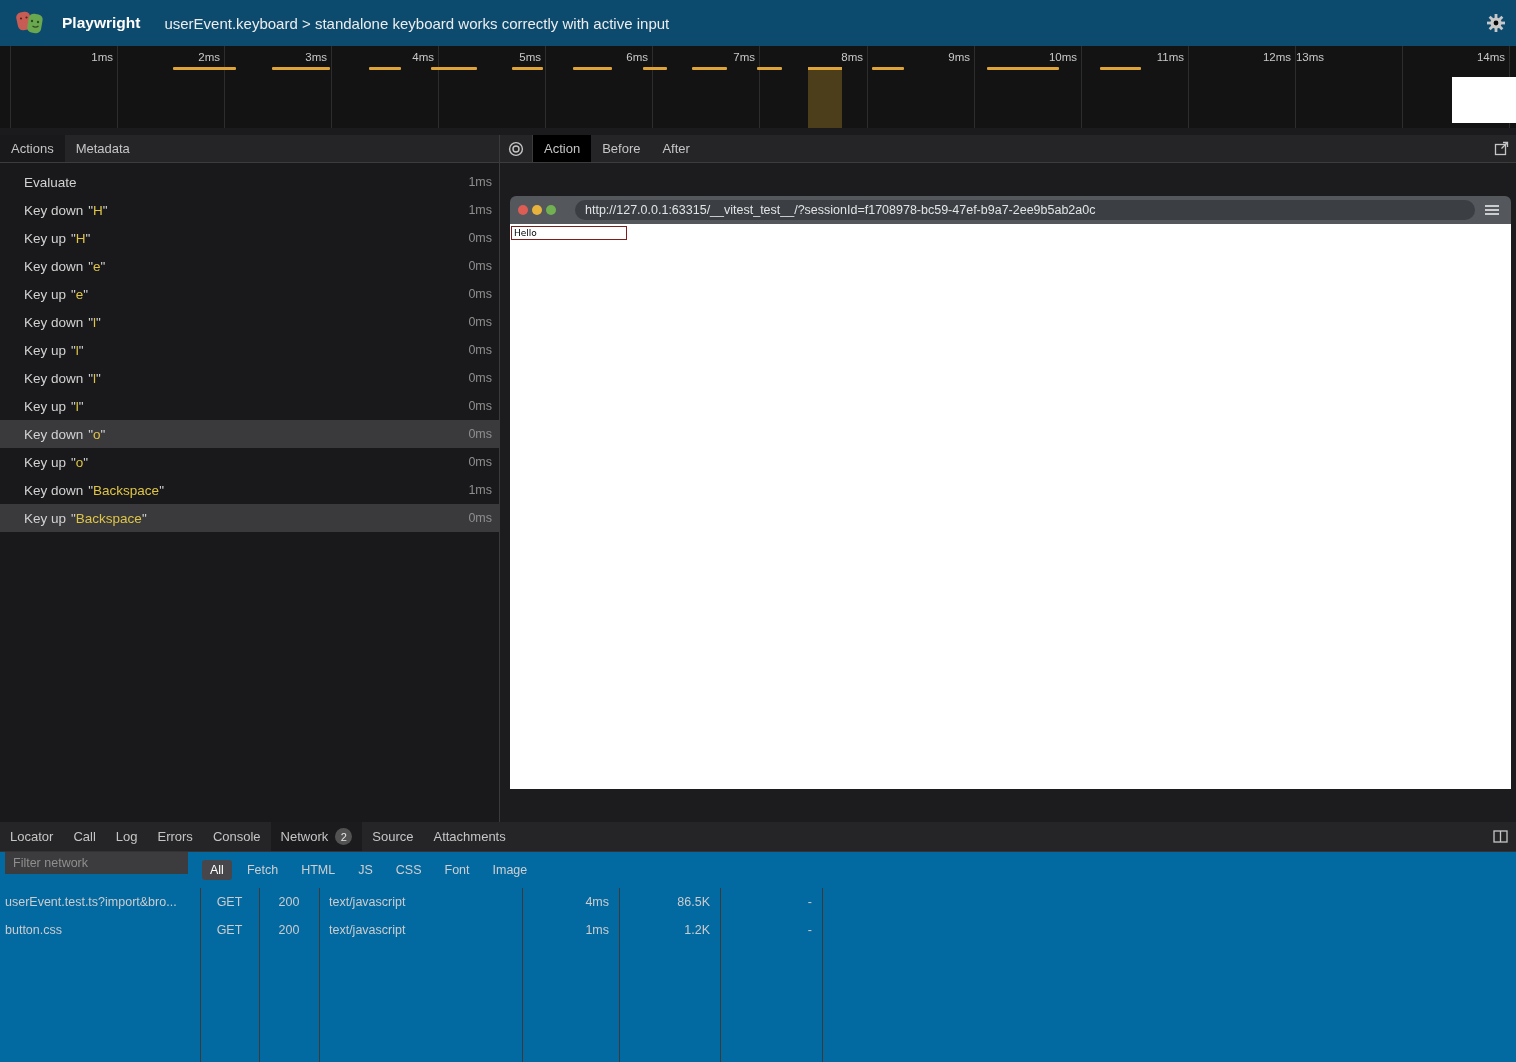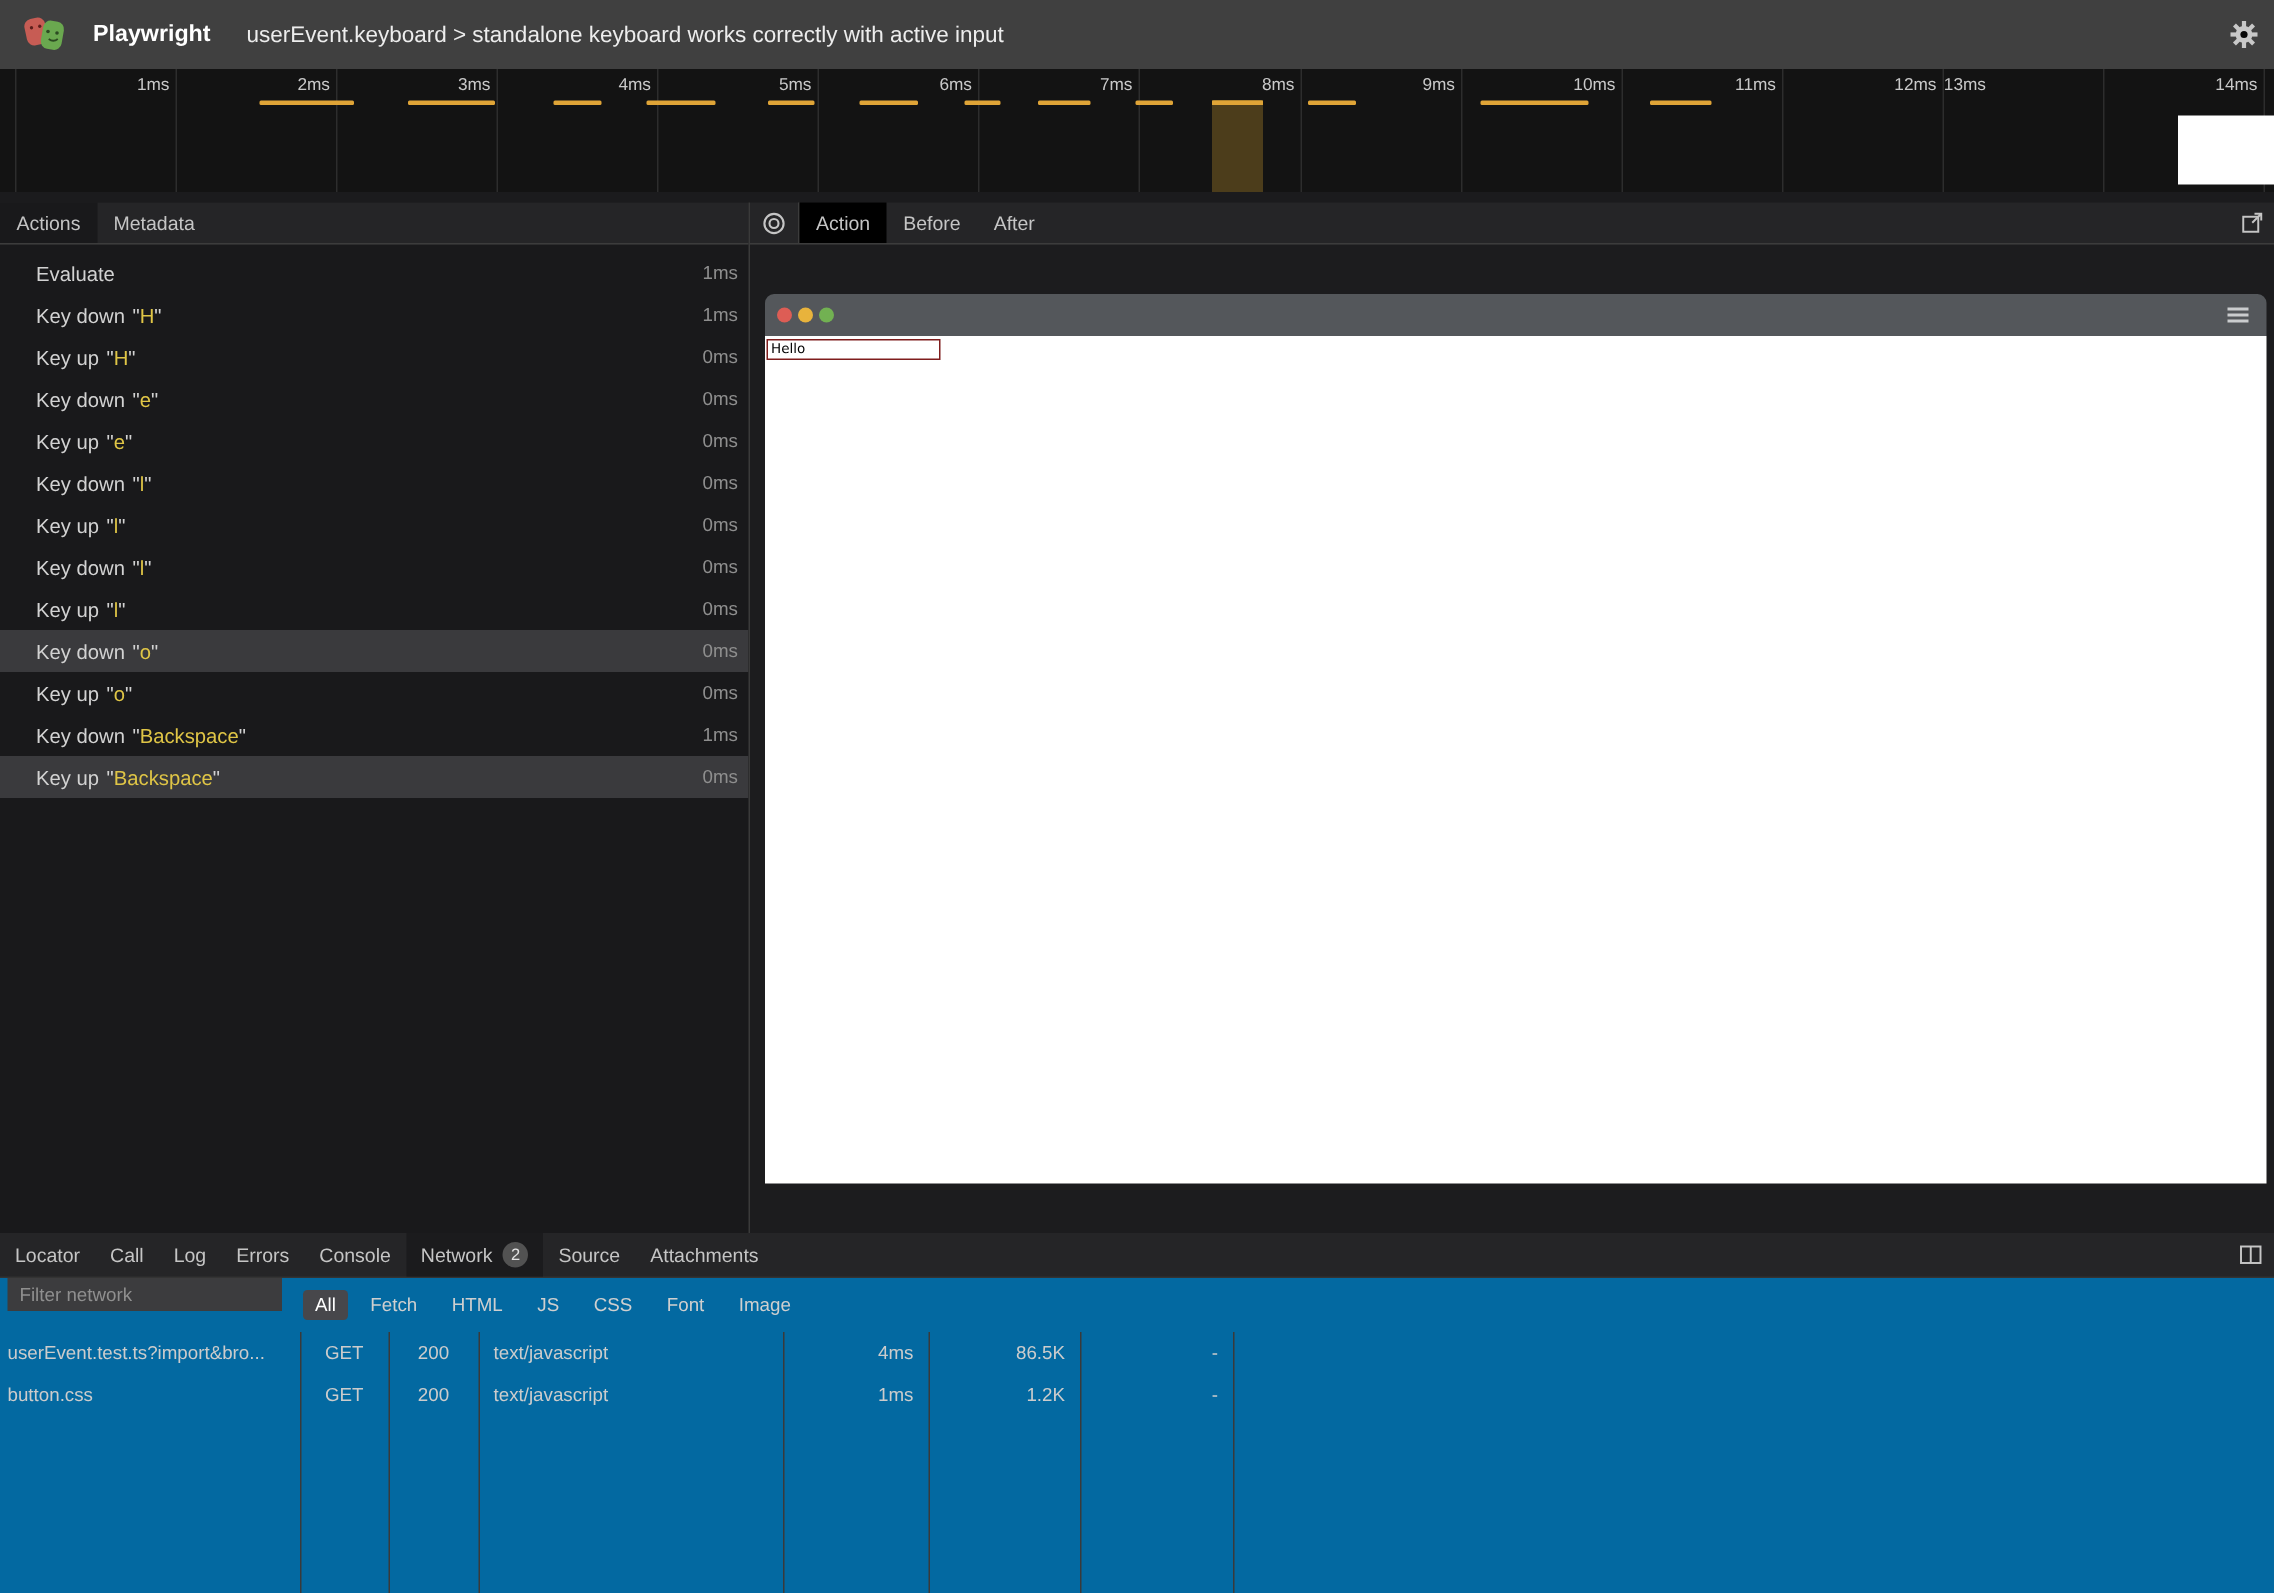--- a/index.html
+++ b/index.html
@@ -1,21 +1,21 @@
 <!DOCTYPE html>
 <html><head>
 <meta charset="utf-8">
 <style>
   * { margin:0; padding:0; box-sizing:border-box; }
   html,body { background:#101010; }
   .app { position:relative; width:1516px; height:1062px; background:#1b1b1d; overflow:hidden;
          font-family:"Liberation Sans","DejaVu Sans",sans-serif; }
 
   
-  .hdr { position:absolute; left:0; top:0; width:1516px; height:46px; background:#404040;
+  .hdr { position:absolute; left:0; top:0; width:1516px; height:46px; background:#0c4a6e;
          display:flex; align-items:center; }
   .hdr .logo { margin-left:16px; display:flex; }
   .hdr .app-name { color:#ffffff; font-weight:bold; font-size:15.5px; margin-left:18px; }
   .hdr .test-title { color:#ededed; font-size:15px; margin-left:24px; white-space:nowrap; }
   .hdr .settings { position:absolute; right:10px; top:13px; width:20px; height:20px; cursor:pointer; }
 
   
   .timeline { position:absolute; left:0; top:46px; width:1516px; height:82px; background:#131313; }
   .tl-line  { position:absolute; top:0; width:1px; height:82px; background:#2d2d2d; }
   .tl-label { position:absolute; top:5px; width:60px; text-align:right; font-size:11.5px; color:#c9c9c9; }
@@ -280,20 +280,21 @@
           <path d="M7.5 7.5 L13 2 M9 1.5 h4.5 v4.5" fill="none" stroke="#c5c5c5" stroke-width="1.3"></path>
         </svg>
       </span>
     </div>
     <div class="snap-area">
       <div class="browser">
         <div class="chrome">
           <span class="dot red"></span>
           <span class="dot yellow"></span>
           <span class="dot green"></span>
+          <span class="url-pill">http://127.0.0.1:63315/__vitest_test__/?sessionId=f1708978-bc59-47ef-b9a7-2ee9b5ab2a0c</span>
           <span class="hamburger">
             <svg width="16" height="12" viewBox="0 0 16 12">
               <g stroke="#caccce" stroke-width="2">
                   <path d="M1 2 h14"></path>
                   <path d="M1 6 h14"></path>
                   <path d="M1 10 h14"></path>
                 </g>
             </svg>
           </span>
         </div>

